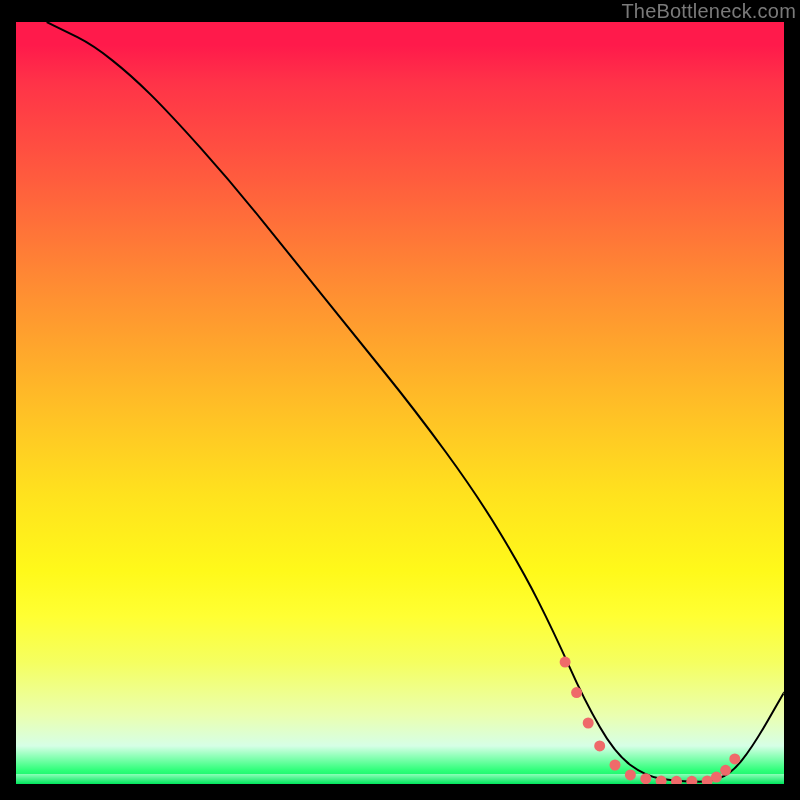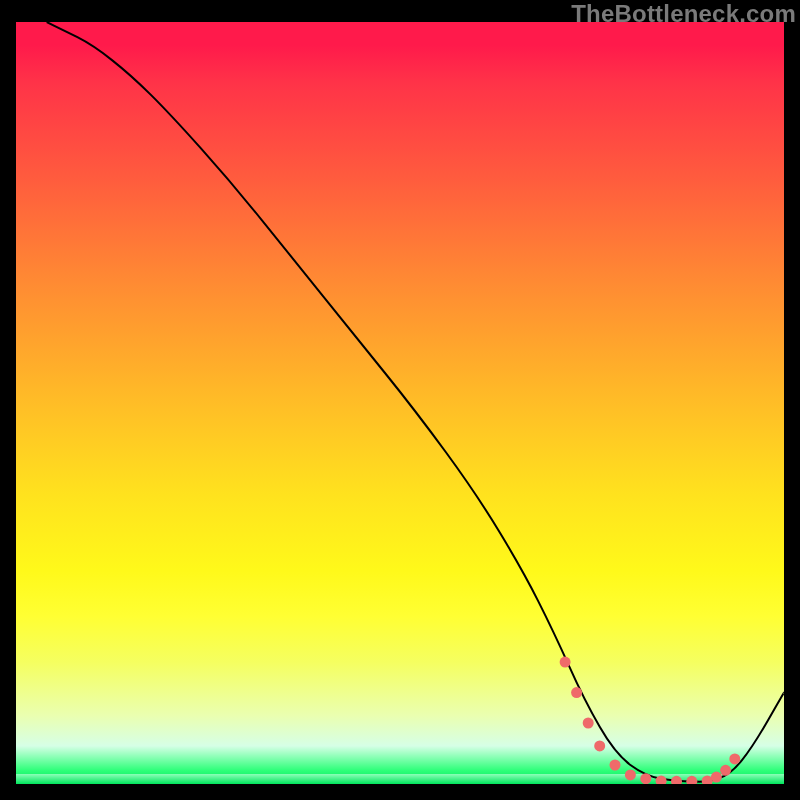--- a/index.html
+++ b/index.html
@@ -46,22 +46,22 @@
     right: 0;
     bottom: 0;
     height: 10px;
     background: linear-gradient(to bottom, #8cffb8 0%, #00e65c 100%);
   }
   .watermark {
     position: absolute;
     top: 0;
     right: 4px;
     color: #7a7a7a;
-    font-size: 24px;
-    font-weight: 700;
+    font-size: 20px;
+    font-weight: 400;
     letter-spacing: 0.2px;
     user-select: none;
   }
   svg.overlay {
     position: absolute;
     inset: 0;
   }
   .curve {
     fill: none;
     stroke: #000;

